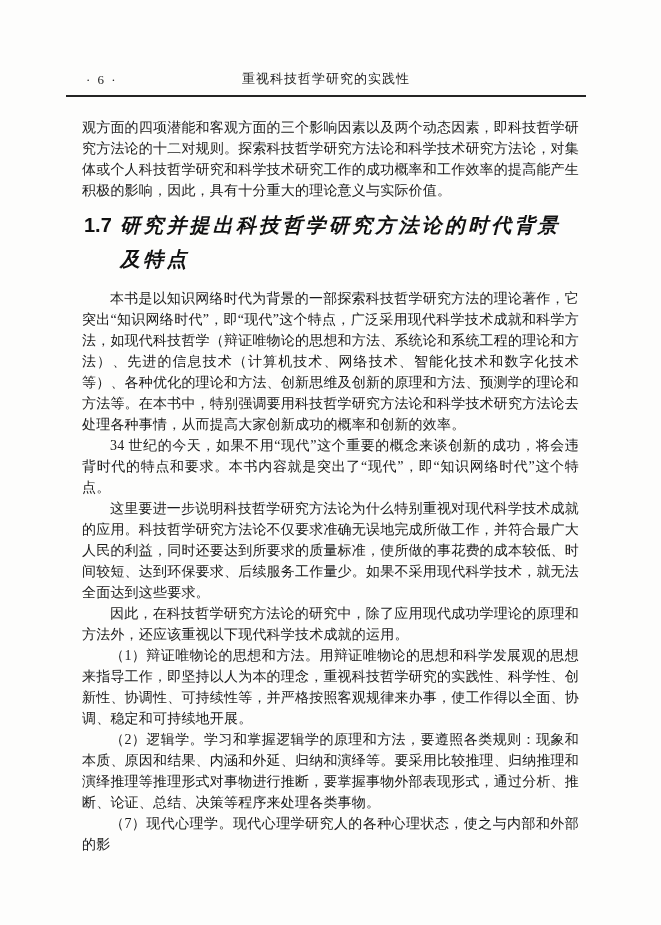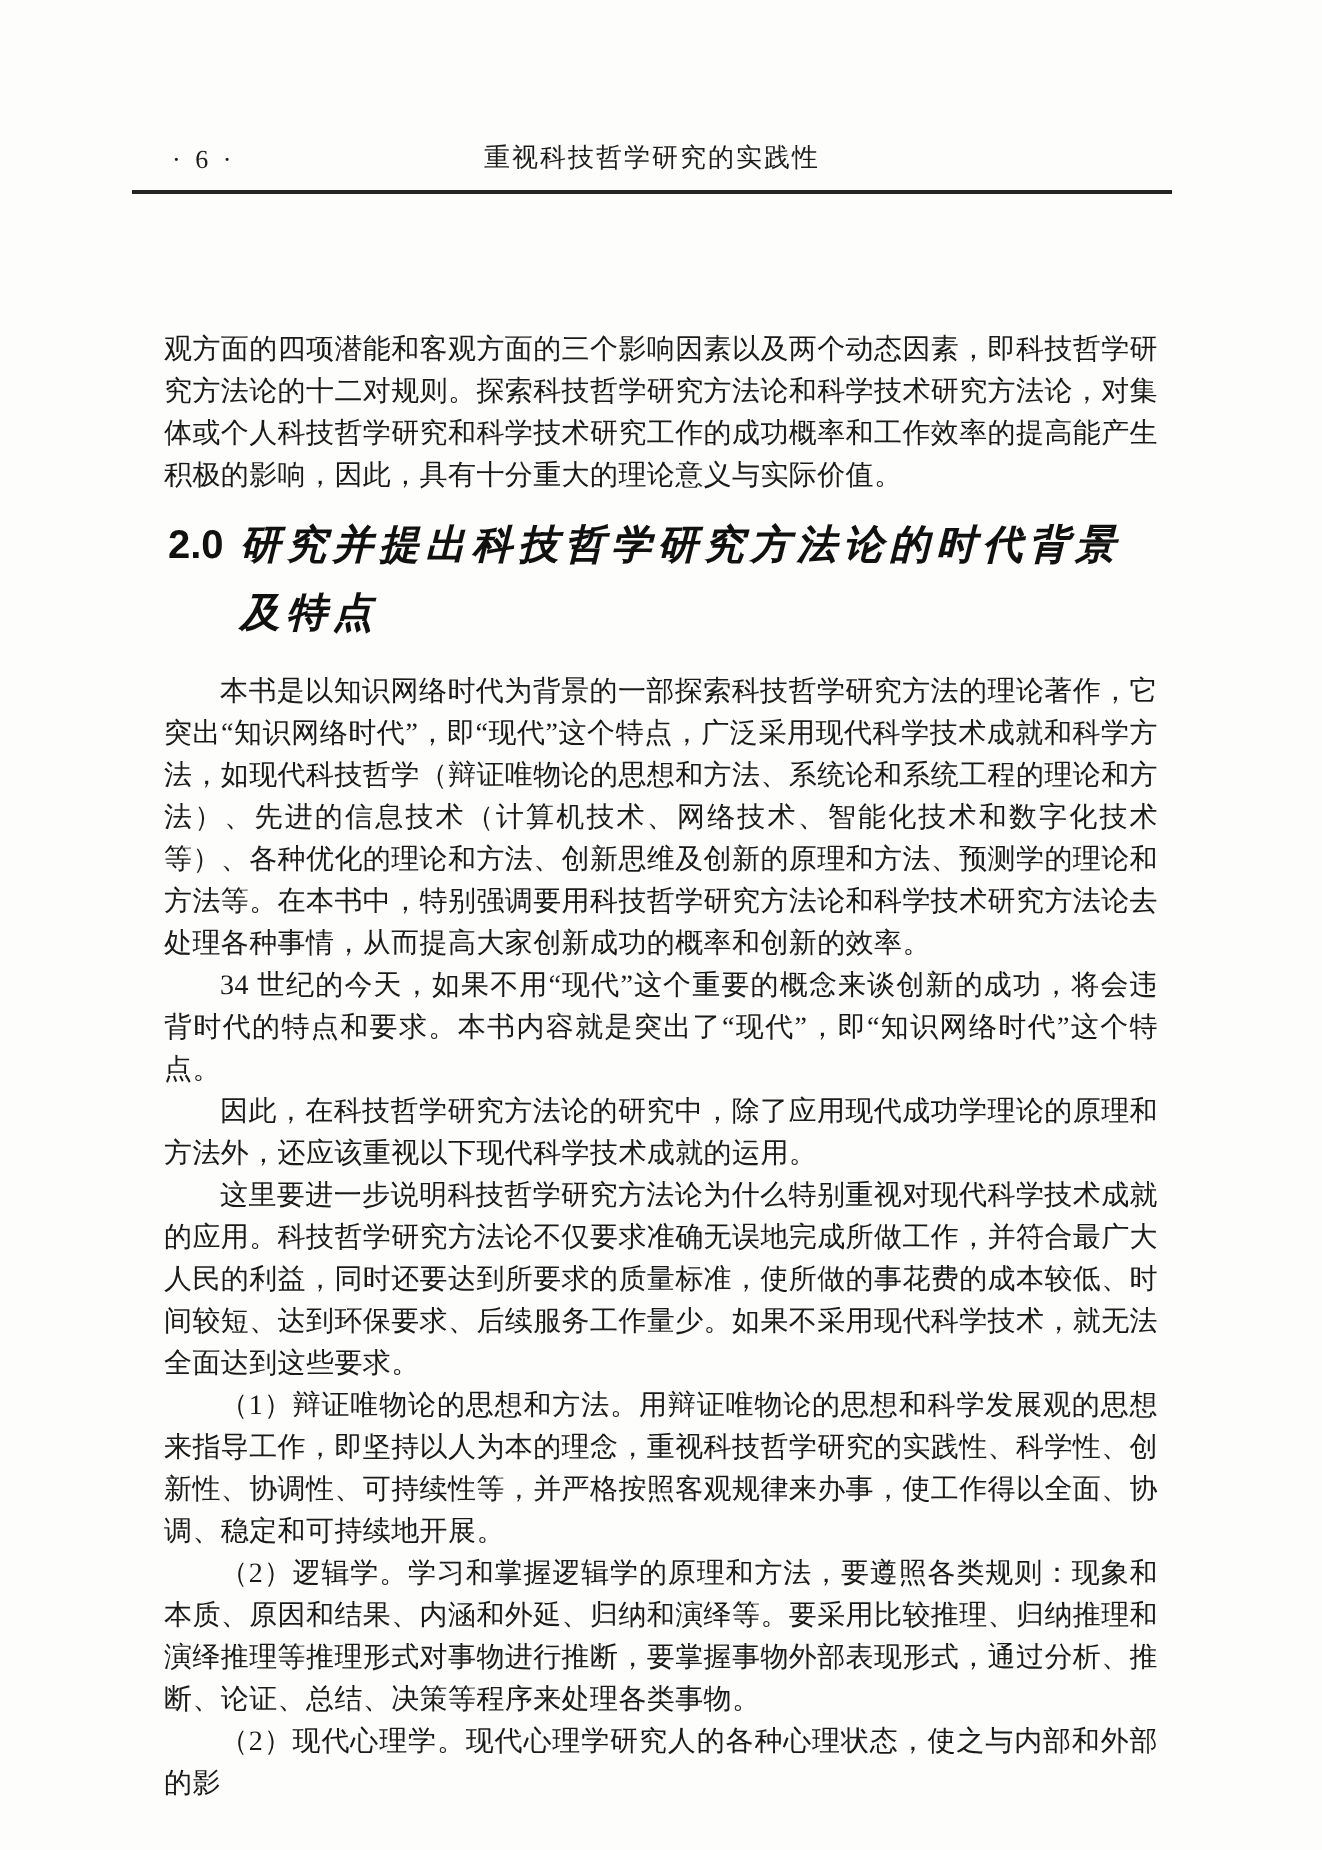--- a/index.html
+++ b/index.html
@@ -36,21 +36,20 @@
     background: #242424;
   }
   
   .body-col {
     position: absolute;
     top: 117px; left: 82px; width: 497px;
     font-size: 14px; line-height: 21px;
     letter-spacing: 0.2px;
     text-align: justify;
     text-justify: inter-character;
-    margin-top: 48px;
   }
   .para {
     margin: 0;
     text-indent: 2em;
   }
   .para.no-indent { text-indent: 0; }
   
   .section-heading {
     display: flex;
     margin: 7px 0 12px 2px;
@@ -81,27 +80,27 @@
     <span class="running-title">重视科技哲学研究的实践性</span>
   </header>
 
   <div class="head-rule"></div>
 
   <main class="body-col">
 
     <p class="para no-indent">观方面的四项潜能和客观方面的三个影响因素以及两个动态因素，即科技哲学研究方法论的十二对规则。探索科技哲学研究方法论和科学技术研究方法论，对集体或个人科技哲学研究和科学技术研究工作的成功概率和工作效率的提高能产生积极的影响，因此，具有十分重大的理论意义与实际价值。</p>
 
     <h2 class="section-heading">
-      <span class="sec-num">2.0</span>
+      <span class="sec-num">1.7</span>
       <span class="sec-title">研究并提出科技哲学研究方法论的时代背景及特点</span>
     </h2>
 
     <p class="para">本书是以知识网络时代为背景的一部探索科技哲学研究方法的理论著作，它突出“知识网络时代”，即“现代”这个特点，广泛采用现代科学技术成就和科学方法，如现代科技哲学（辩证唯物论的思想和方法、系统论和系统工程的理论和方法）、先进的信息技术（计算机技术、网络技术、智能化技术和数字化技术等）、各种优化的理论和方法、创新思维及创新的原理和方法、预测学的理论和方法等。在本书中，特别强调要用科技哲学研究方法论和科学技术研究方法论去处理各种事情，从而提高大家创新成功的概率和创新的效率。</p>
     <p class="para">34 世纪的今天，如果不用“现代”这个重要的概念来谈创新的成功，将会违背时代的特点和要求。本书内容就是突出了“现代”，即“知识网络时代”这个特点。</p>
+    <p class="para">这里要进一步说明科技哲学研究方法论为什么特别重视对现代科学技术成就的应用。科技哲学研究方法论不仅要求准确无误地完成所做工作，并符合最广大人民的利益，同时还要达到所要求的质量标准，使所做的事花费的成本较低、时间较短、达到环保要求、后续服务工作量少。如果不采用现代科学技术，就无法全面达到这些要求。</p>
     <p class="para">因此，在科技哲学研究方法论的研究中，除了应用现代成功学理论的原理和方法外，还应该重视以下现代科学技术成就的运用。</p>
-    <p class="para">这里要进一步说明科技哲学研究方法论为什么特别重视对现代科学技术成就的应用。科技哲学研究方法论不仅要求准确无误地完成所做工作，并符合最广大人民的利益，同时还要达到所要求的质量标准，使所做的事花费的成本较低、时间较短、达到环保要求、后续服务工作量少。如果不采用现代科学技术，就无法全面达到这些要求。</p>
     <p class="para">（1）辩证唯物论的思想和方法。用辩证唯物论的思想和科学发展观的思想来指导工作，即坚持以人为本的理念，重视科技哲学研究的实践性、科学性、创新性、协调性、可持续性等，并严格按照客观规律来办事，使工作得以全面、协调、稳定和可持续地开展。</p>
     <p class="para">（2）逻辑学。学习和掌握逻辑学的原理和方法，要遵照各类规则：现象和本质、原因和结果、内涵和外延、归纳和演绎等。要采用比较推理、归纳推理和演绎推理等推理形式对事物进行推断，要掌握事物外部表现形式，通过分析、推断、论证、总结、决策等程序来处理各类事物。</p>
-    <p class="para">（2）现代心理学。现代心理学研究人的各种心理状态，使之与内部和外部的影</p>
+    <p class="para">（7）现代心理学。现代心理学研究人的各种心理状态，使之与内部和外部的影</p>
 
   </main>
 
 </div>
 
 </body></html>

